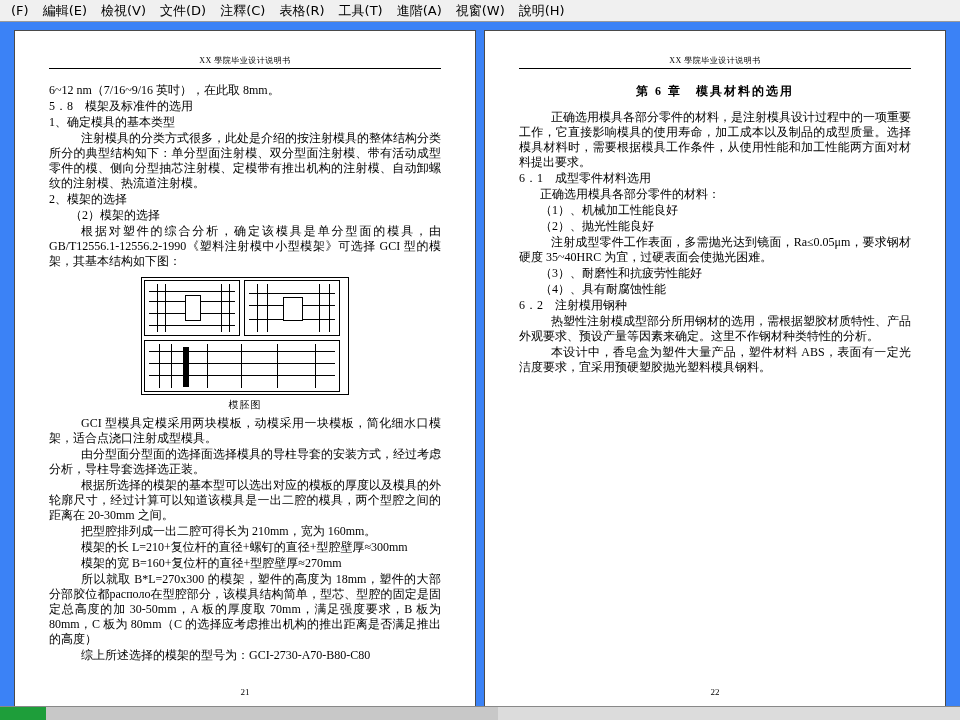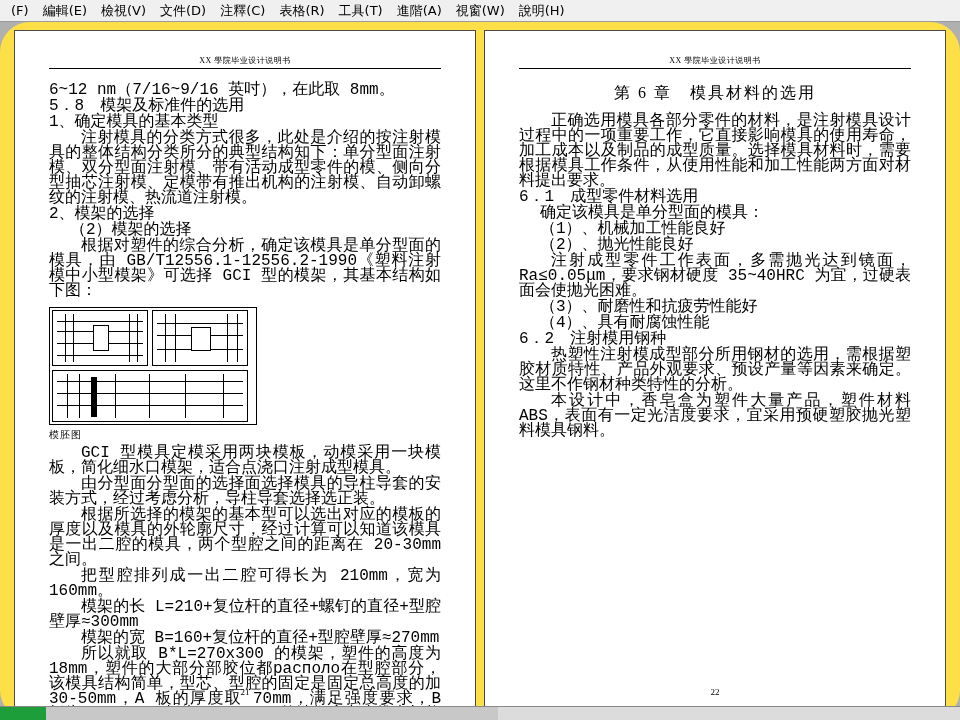--- a/index.html
+++ b/index.html
@@ -31,25 +31,24 @@
   }
   .menubar .mi {
     padding: 2px 7px;
     white-space: nowrap;
     cursor: default;
   }
   
   .docarea {
     flex: 1 1 auto;
     position: relative;
-    background: #fde047;
+    background: #3b82f6;
     overflow: hidden;
     display: flex;
     justify-content: center;
-    border-radius: 30px;
   }
   .pages {
     display: flex;
     gap: 8px;
     padding-top: 8px;
   }
   .page {
     width: 462px;
     height: 684px;
     background: #ffffff;
@@ -63,48 +62,48 @@
     letter-spacing: 0.5px;
     color: #000;
     padding-bottom: 2px;
   }
   .rule {
     border-bottom: 1.6px solid #000;
     margin-bottom: 14px;
   }
   .body p {
     margin: 0 0 1px 0;
-    font-size: 16px;
+    font-size: 12px;
     line-height: 15px;
     color: #000;
     text-align: justify;
-    font-family: Liberation Mono, monospace;
   }
   .ind1 { text-indent: 0; }
   .ind2 { text-indent: 21px; }
   .ind3 { text-indent: 32px; }
   .chapter-title {
     text-align: center;
-    font-size: 16px;
-    font-weight: normal;
+    font-size: 12px;
+    font-weight: bold;
     margin: 6px 0 10px 0;
     letter-spacing: 2px;
   }
   .pageno {
     position: absolute;
     bottom: 16px; left: 0; right: 0;
     text-align: center;
     font-size: 9px;
     color: #000;
   }
   
   .figwrap {
     margin: 8px 0 4px 0;
     display: flex;
     flex-direction: column;
+    align-items: center;
   }
   .figbox {
     width: 208px;
     border: 1px solid #000;
     background: #fff;
   }
   .figrow { display: flex; }
   .figcell {
     border: 1px solid #000;
     margin: 2px;
@@ -234,21 +233,21 @@
       </div>
 
       <div class="page">
         <div class="runhead">XX 學院毕业设计说明书</div>
         <div class="rule"></div>
 
         <div class="body">
           <div class="chapter-title">第 6 章　模具材料的选用</div>
           <p class="ind3">正确选用模具各部分零件的材料，是注射模具设计过程中的一项重要工作，它直接影响模具的使用寿命，加工成本以及制品的成型质量。选择模具材料时，需要根据模具工作条件，从使用性能和加工性能两方面对材料提出要求。</p>
           <p class="ind1">6．1　成型零件材料选用</p>
-          <p class="ind2">确定该模具是单分型面的模具：</p>
+          <p class="ind2">正确选用模具各部分零件的材料：</p>
           <p class="ind2">（1）、机械加工性能良好</p>
           <p class="ind2">（2）、抛光性能良好</p>
           <p class="ind3">注射成型零件工作表面，多需抛光达到镜面，Ra≤0.05μm，要求钢材硬度 35~40HRC 为宜，过硬表面会使抛光困难。</p>
           <p class="ind2">（3）、耐磨性和抗疲劳性能好</p>
           <p class="ind2">（4）、具有耐腐蚀性能</p>
           <p class="ind1">6．2　注射模用钢种</p>
           <p class="ind3">热塑性注射模成型部分所用钢材的选用，需根据塑胶材质特性、产品外观要求、预设产量等因素来确定。这里不作钢材种类特性的分析。</p>
           <p class="ind3">本设计中，香皂盒为塑件大量产品，塑件材料 ABS，表面有一定光洁度要求，宜采用预硬塑胶抛光塑料模具钢料。</p>
         </div>
 

